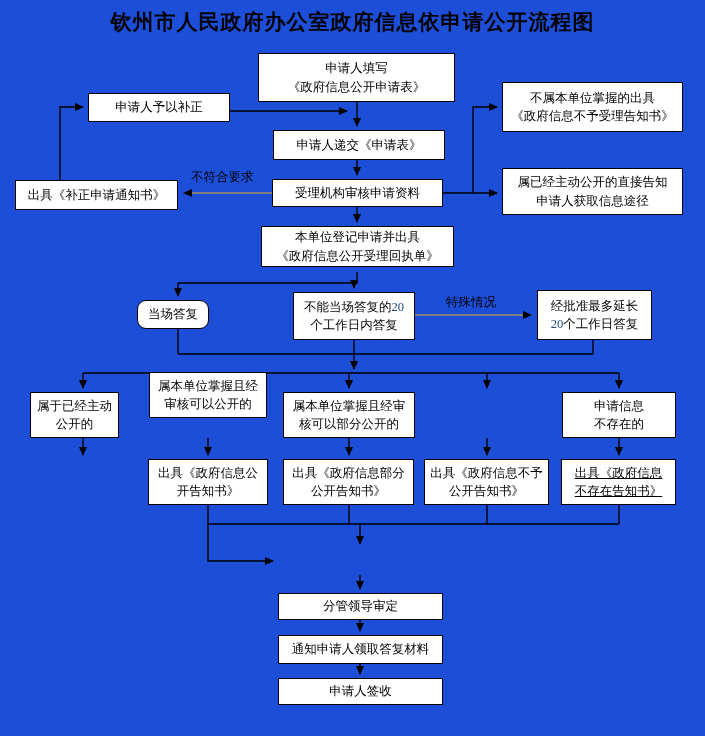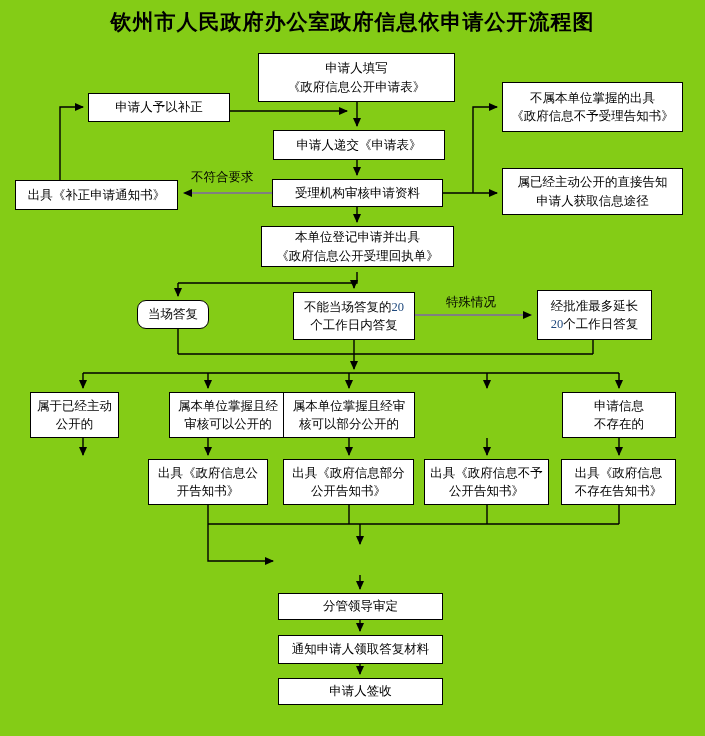--- a/index.html
+++ b/index.html
@@ -1,17 +1,17 @@
 <!DOCTYPE html>
 <html><head>
 <meta charset="utf-8">
 <style>
   html,body{margin:0;padding:0;background:#ffffff;}
   .canvas{
-    position:relative;width:705px;height:736px;background:#84cc16;overflow:hidden;
+    position:relative;width:705px;height:736px;background:#1d4ed8;overflow:hidden;
     font-family:"Liberation Serif","DejaVu Serif",serif;
   }
   .title{
     position:absolute;left:0;top:8px;width:705px;text-align:center;
     font-size:21px;font-weight:700;color:#000;letter-spacing:1px;
   }
   svg.wires{position:absolute;left:0;top:0;width:705px;height:736px;}
   .node{
     position:absolute;box-sizing:border-box;border:1.5px solid #000;background:#fff;
     display:flex;align-items:center;justify-content:center;text-align:center;
@@ -119,33 +119,33 @@
 个工作日内答复</span></span>
   </div>
 
   <div class="node" style="left:537px;top:290px;width:115px;height:50px;">
     <span><span>经批准最多延长
 </span><span class="num">20</span><span>个工作日答复</span></span>
   </div>
 
   <div class="node" style="left:30px;top:392px;width:89px;height:46px;">属于已经主动
 公开的</div>
-  <div class="node" style="left:149px;top:392px;width:118px;height:46px;margin-left:20px;">属本单位掌握且经
+  <div class="node" style="left:149px;top:372px;width:118px;height:46px;">属本单位掌握且经
 审核可以公开的</div>
   <div class="node" style="left:283px;top:392px;width:132px;height:46px;">属本单位掌握且经审
 核可以部分公开的</div>
   <div class="node" style="left:562px;top:392px;width:114px;height:46px;">申请信息
 不存在的</div>
 
   <div class="node" style="left:148px;top:459px;width:120px;height:46px;">出具《政府信息公
 开告知书》</div>
   <div class="node" style="left:283px;top:459px;width:131px;height:46px;">出具《政府信息部分
 公开告知书》</div>
   <div class="node" style="left:424px;top:459px;width:125px;height:46px;">出具《政府信息不予
 公开告知书》</div>
-  <div class="node" style="left:561px;top:459px;width:115px;height:46px;">出具《政府信息
+  <div class="node" style="left:561px;top:459px;width:115px;height:46px;text-decoration:underline;">出具《政府信息
 不存在告知书》</div>
 
   <div class="node" style="left:278px;top:593px;width:165px;height:27px;">分管领导审定</div>
   <div class="node" style="left:278px;top:635px;width:165px;height:29px;">通知申请人领取答复材料</div>
   <div class="node" style="left:278px;top:678px;width:165px;height:27px;">申请人签收</div>
 
 </div>
 
 </body></html>

